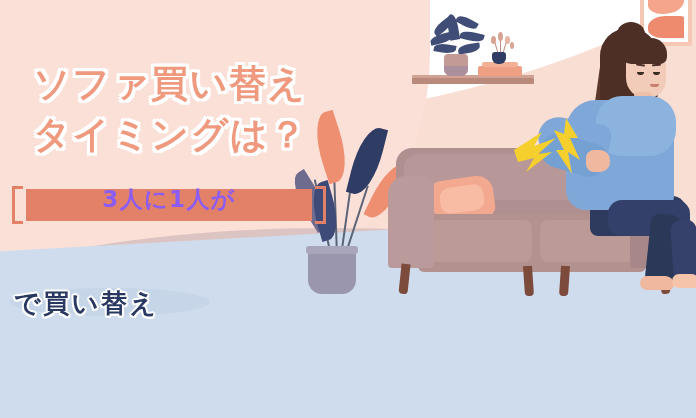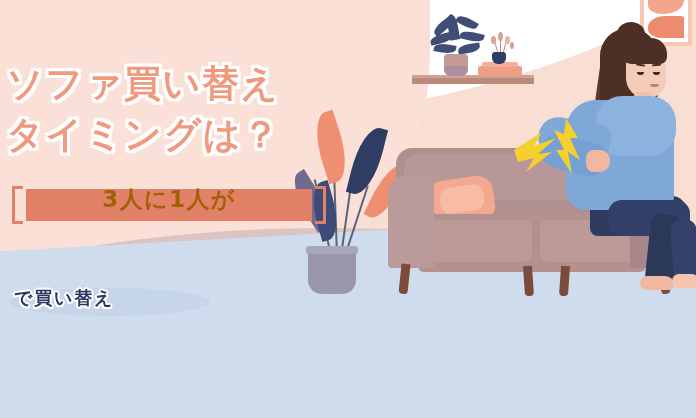--- a/index.html
+++ b/index.html
@@ -349,21 +349,21 @@
   }
 
   
   .bolt {
     position: absolute;
     fill: #f5cf2e;
   }
 
   
   .headline {
-    left: 6px; top: 58px;
+    left: 33px; top: 58px;
     width: 320px;
     font-size: 37px;
     font-weight: 700;
     line-height: 1.38;
     color: #ef9a7e;
     letter-spacing: 0.04em;
     text-shadow:
       -2px -2px 0 #fff,  2px -2px 0 #fff,
       -2px  2px 0 #fff,  2px  2px 0 #fff,
       -3px  0   0 #fff,  3px  0   0 #fff,
@@ -379,21 +379,21 @@
   }
   .subbar {
     position: absolute;
     left: 0; top: 0; width: 286px; height: 32px;
     background: #e28068;
   }
   .subbar-text {
     position: absolute;
     left: 0; top: 0; width: 286px; height: 20px;
     display: flex; align-items: center; justify-content: center;
-    color: #a16207;
+    color: #8b5cf6;
     font-size: 23px;
     font-weight: 700;
     letter-spacing: 0.06em;
   }
   .bracket {
     position: absolute;
     width: 11px;
     border-top: 3px solid #e28068;
     border-bottom: 3px solid #e28068;
     height: 38px;
@@ -417,21 +417,21 @@
     line-height: 1;
     text-shadow:
       -2px -2px 0 #fff,  2px -2px 0 #fff,
       -2px  2px 0 #fff,  2px  2px 0 #fff,
       -3px  0   0 #fff,  3px  0   0 #fff,
        0   -3px 0 #fff,  0    3px 0 #fff,
       -3px -3px 0 #fff,  3px -3px 0 #fff,
       -3px  3px 0 #fff,  3px  3px 0 #fff;
   }
   .bottom-sub {
-    font-size: 18px;
+    font-size: 26px;
     font-weight: 700;
     color: #293860;
     letter-spacing: 0.10em;
     padding-bottom: 6px;
     margin-left: 2px;
     text-shadow:
       -1.5px -1.5px 0 #fff,  1.5px -1.5px 0 #fff,
       -1.5px  1.5px 0 #fff,  1.5px  1.5px 0 #fff,
       -2px  0 0 #fff,  2px 0 0 #fff,
        0 -2px 0 #fff,  0 2px 0 #fff;

